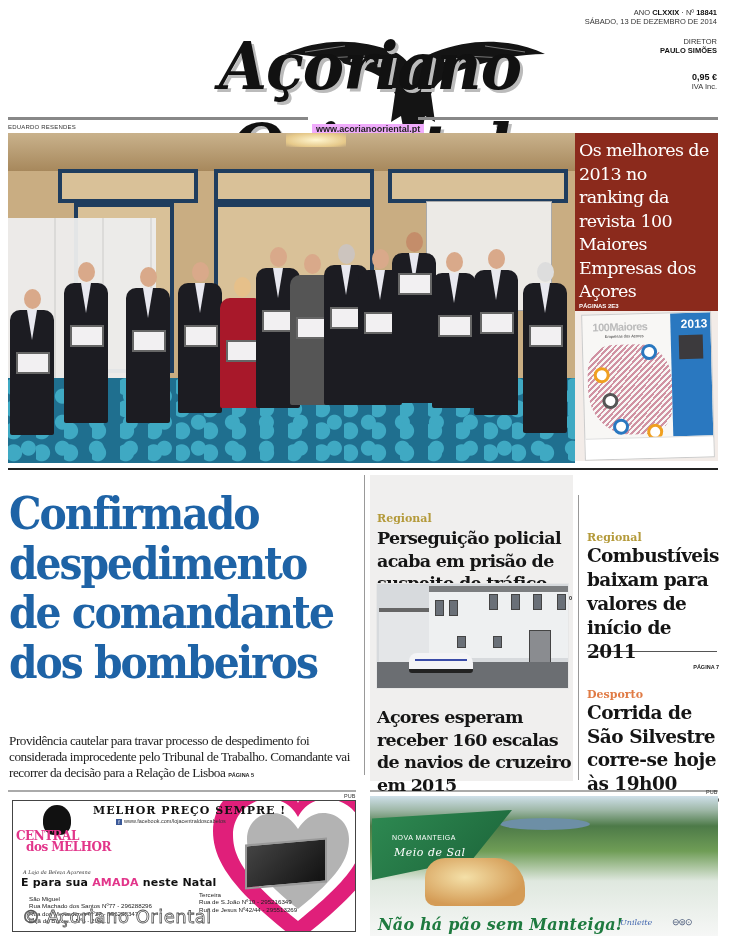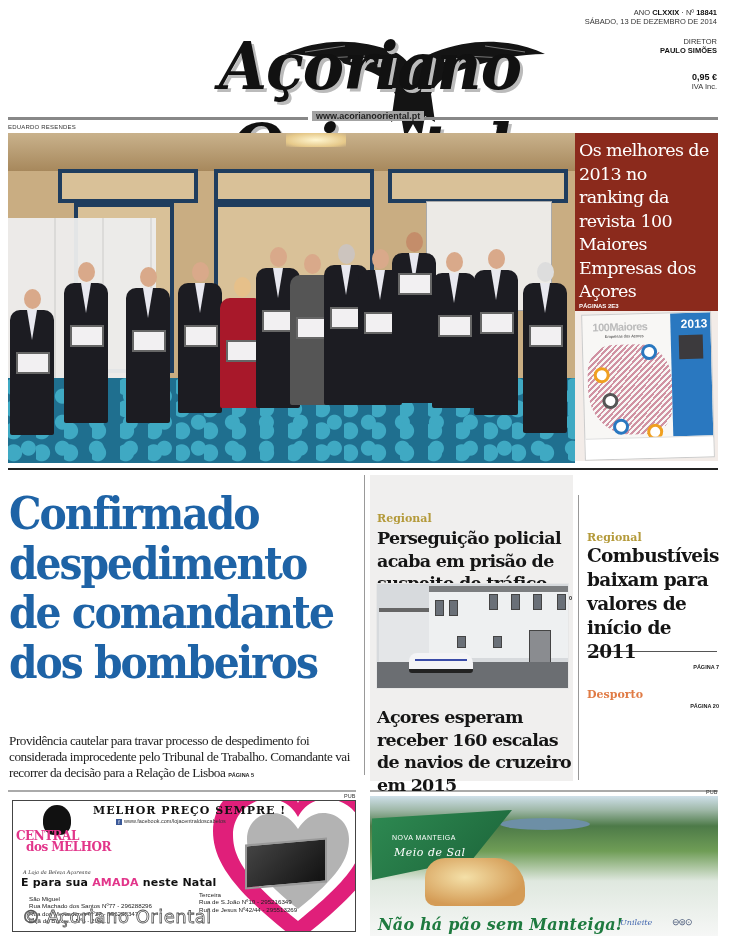--- a/index.html
+++ b/index.html
@@ -12,21 +12,21 @@
   .mh-left .strong { font-weight: bold; color: #111; }
   .mh-right { position: absolute; right: 34px; top: 8px; text-align: right; font-size: 7.5px; line-height: 9px; color: #333; }
   .mh-right b { color: #111; }
   .mh-right .gap { height: 11px; }
   .mh-right .price { font-size: 9px; font-weight: bold; color: #111; margin-top: 18px; }
   .title-wrap { position: absolute; left: 70px; top: 30px; width: 600px; height: 78px; }
   .paper-title { position: absolute; left: 0; top: 0; width: 600px; text-align: center; font-family: "DejaVu Serif", serif; font-weight: bold; font-size: 62px; letter-spacing: -1px; line-height: 78px; color: #111;
     text-shadow: 3px 3px 0 #bbb; font-style: italic; transform: scaleY(1.05); }
   .eagle { position: absolute; left: 215px; top: 2px; width: 260px; height: 110px; }
   .rule-line { position: absolute; top: 117px; height: 3px; background: #888; }
-  .url { position: absolute; left: 312px; top: 111px; font-size: 9px; font-weight: bold; color: #222; background: #a3a3a3; padding: 0 4px; }
+  .url { position: absolute; left: 312px; top: 124px; font-size: 9px; font-weight: bold; color: #222; background: #f0abfc; padding: 0 4px; }
   .photo-credit { position: absolute; left: 8px; top: 124px; font-size: 6px; color: #333; letter-spacing: 0.2px; }
 
   
   .main-photo { position: absolute; left: 8px; top: 133px; width: 567px; height: 330px; overflow: hidden; background: #b89c74; }
   .ceiling { position: absolute; left: 0; top: 0; width: 100%; height: 38px; background: linear-gradient(#c9b28c, #a7885c); }
   .wall { position: absolute; left: 0; top: 38px; width: 100%; height: 215px; background: #c9ad82; }
   .panel { position: absolute; background: #d9c198; border: 4px solid #1f3d5e; }
   .screen { position: absolute; left: 418px; top: 68px; width: 126px; height: 110px; background: #eceae6; border: 1px solid #aaa; }
   .backdrop { position: absolute; left: 0; top: 85px; width: 148px; height: 165px; background: repeating-linear-gradient(90deg, #eee 0 46px, #ddd 46px 48px), #eee; opacity: 0.95; }
   .carpet { position: absolute; left: 0; top: 245px; width: 100%; height: 85px; background: radial-gradient(circle at 20% 40%, #3fa9c3 0 8px, transparent 9px), radial-gradient(circle at 60% 70%, #3fa9c3 0 7px, transparent 8px), #1f6f8f; background-size: 28px 22px, 34px 26px; }
@@ -314,20 +314,21 @@
   <div class="pageline">PÁGINA 6</div>
 </div>
 
 <div class="right1">
   <div class="kicker">Regional</div>
   <h2 class="story-hl">Combustíveis baixam para valores de início de 2011</h2>
   <div class="pageline">PÁGINA 7</div>
 </div>
 <div class="right2">
   <div class="kicker sport">Desporto</div>
+  <h2 class="story-hl">Corrida de São Silvestre corre-se hoje às 19h00</h2>
   <div class="pageline" style="margin-top:2px">PÁGINA 20</div>
 </div>
 
 <div class="pub" style="left:344px;top:793px;">PUB</div>
 <div class="pub" style="left:706px;top:789px;">PUB</div>
 
 <div class="ad1">
   <svg class="heart-big" viewBox="0 0 170 170">
     <path d="M85,160 C20,110 0,80 0,50 C0,20 25,0 50,0 C68,0 80,10 85,22 C90,10 102,0 120,0 C145,0 170,20 170,50 C170,80 150,110 85,160 Z" fill="#e01f7a"></path>
     <path d="M85,140 C35,100 20,78 20,54 C20,32 38,18 56,18 C70,18 80,26 85,36 C90,26 100,18 114,18 C132,18 150,32 150,54 C150,78 135,100 85,140 Z" fill="#ffffff"></path>

